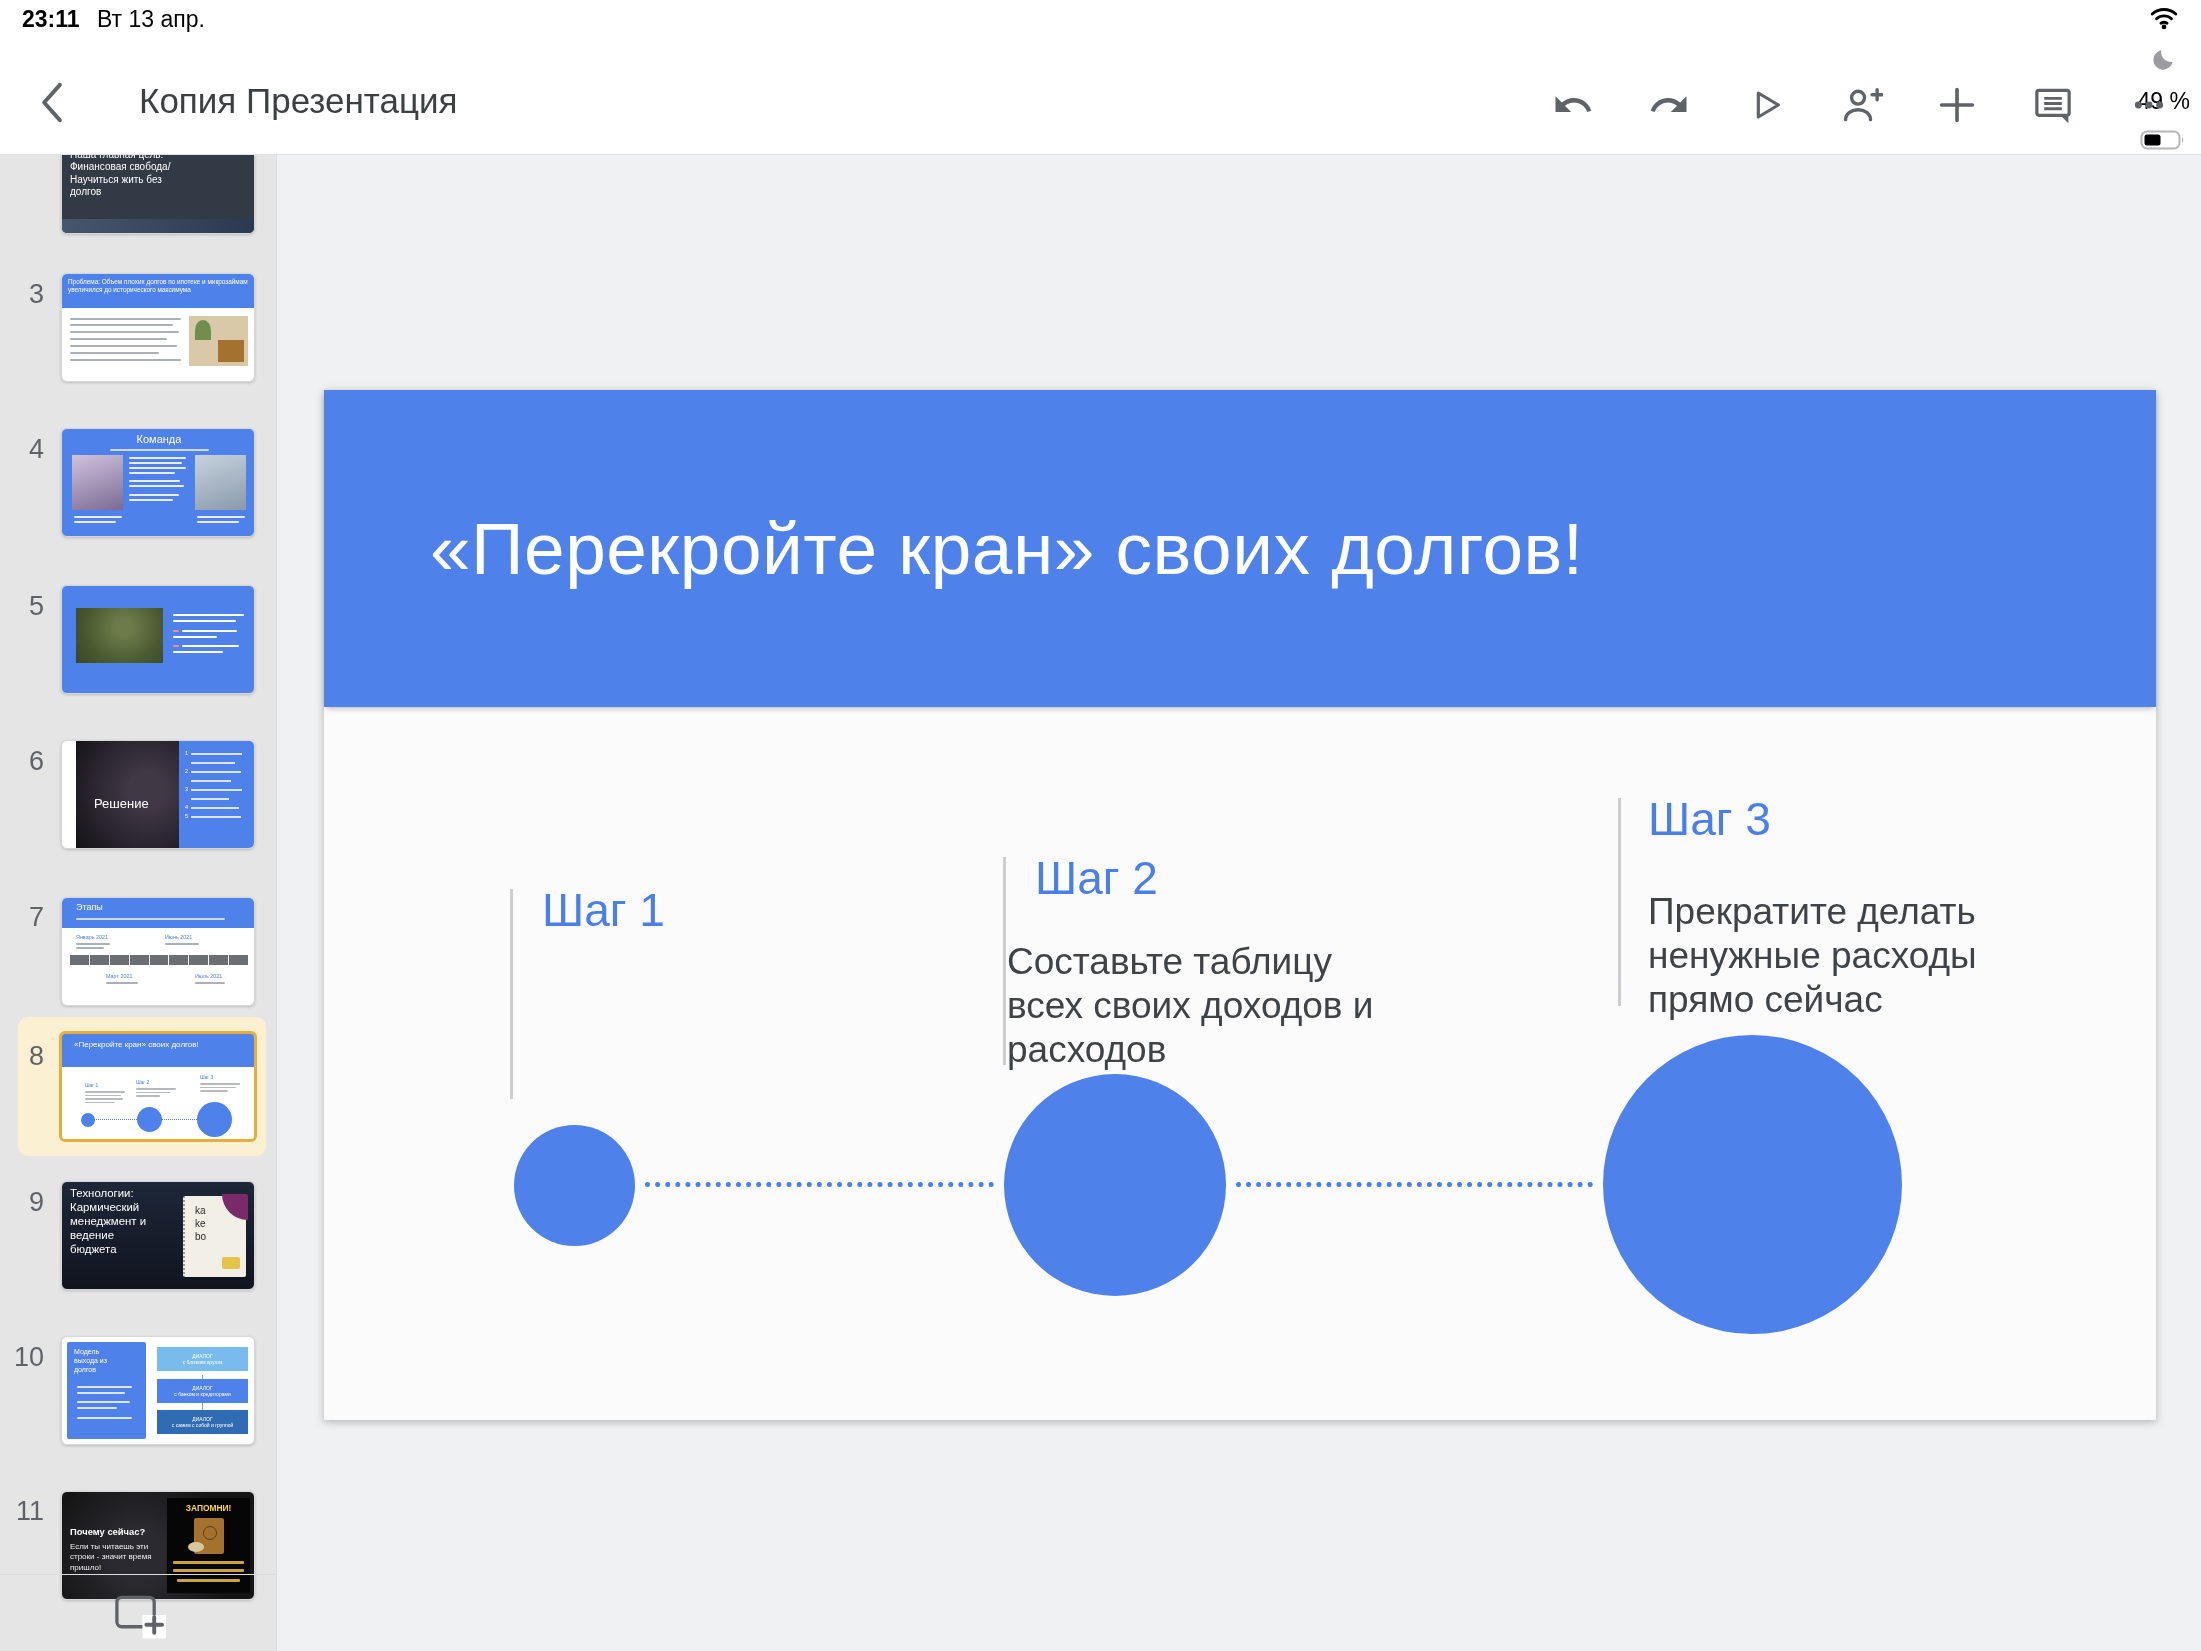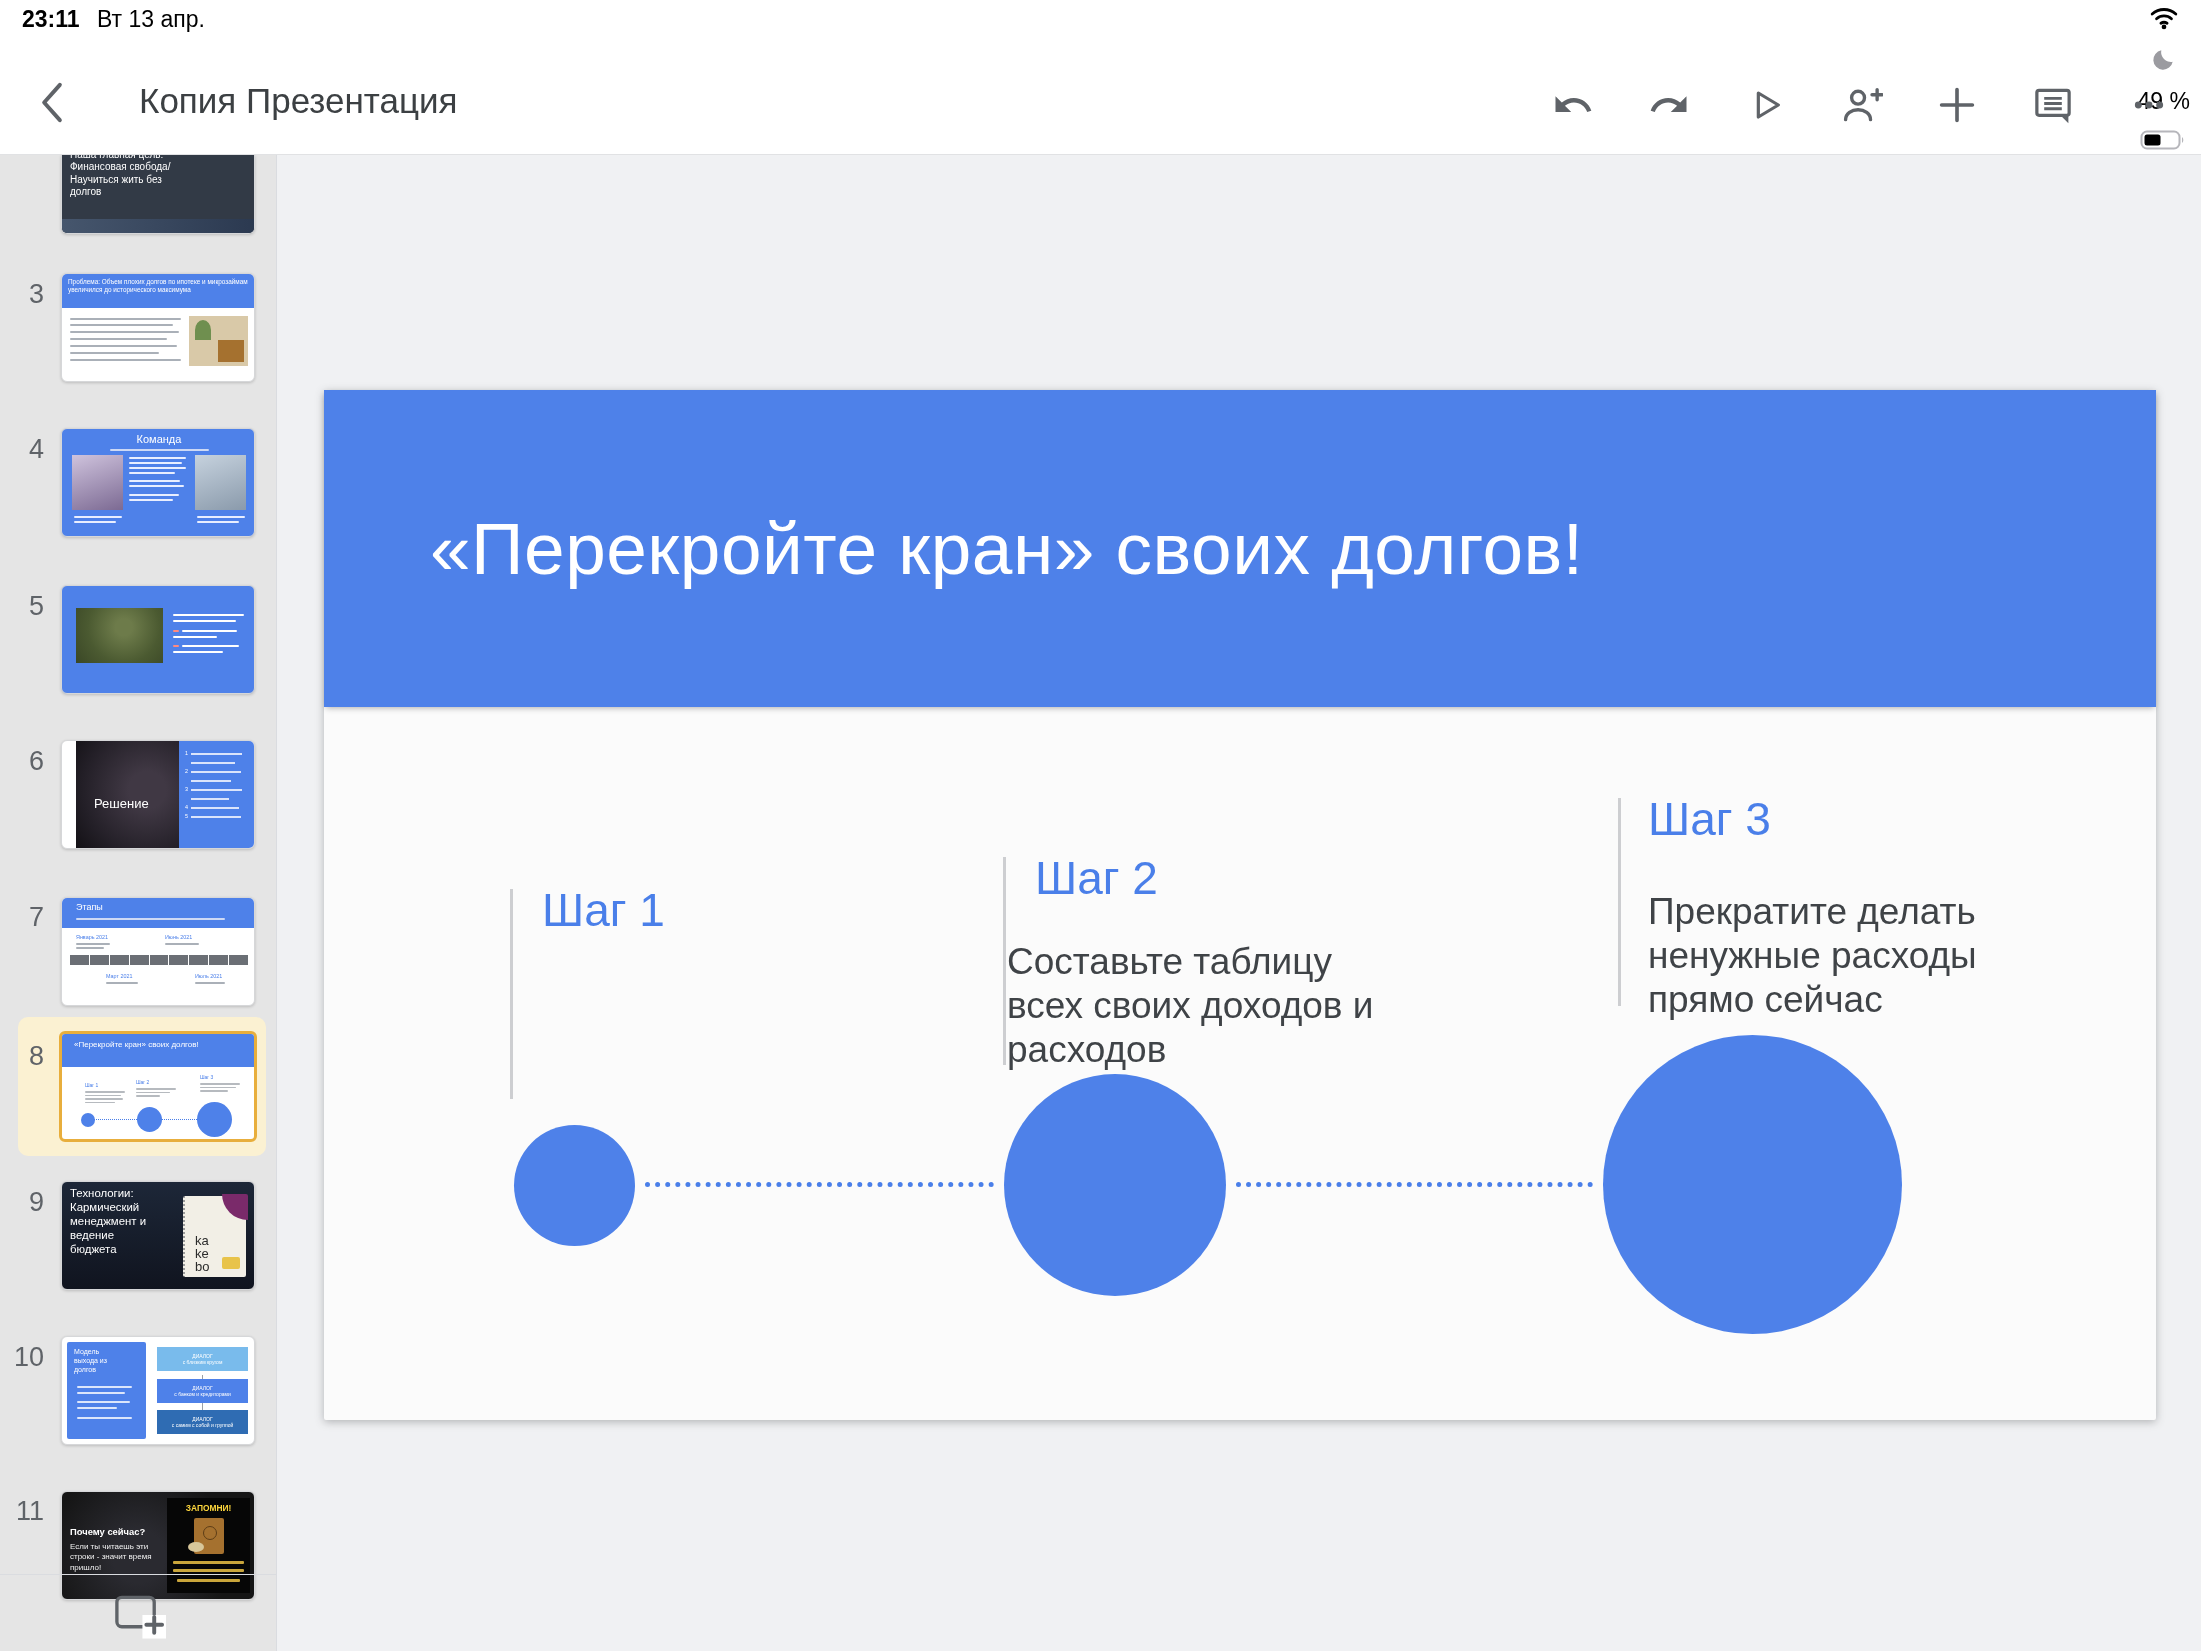--- a/index.html
+++ b/index.html
@@ -280,21 +280,21 @@
   <div class="thumb" style="top:1026px;background:linear-gradient(180deg,#1d2738,#10141f);">
     <div style="position:absolute;left:8px;top:4px;font-size:11.4px;line-height:14px;color:#fff;">
       <div>Технологии:</div>
       <div>Кармический</div>
       <div>менеджмент и</div>
       <div>ведение</div>
       <div>бюджета</div>
     </div>
     <div style="position:absolute;left:121px;top:14px;width:61px;height:81px;background:#f2efe6;border-radius:2px;border-left:2px dotted #9a9a9a;">
       <div style="position:absolute;right:-2px;top:-2px;width:26px;height:26px;background:#7a2a6a;border-radius:0 2px 0 100%;"></div>
-      <div style="position:absolute;left:10px;top:38px;font-size:13px;line-height:13px;color:#2b2b2b;">
+      <div style="position:absolute;left:10px;top:8px;font-size:10px;line-height:13px;color:#2b2b2b;">
         <div>ka</div>
         <div>ke</div>
         <div>bo</div>
       </div>
       <div style="position:absolute;right:6px;bottom:8px;width:18px;height:12px;background:#e8c34a;border-radius:2px;"></div>
     </div>
   </div>
 
   <div class="thumb-num" style="top:1187px;">10</div>
   <div class="thumb" style="top:1181px;">

